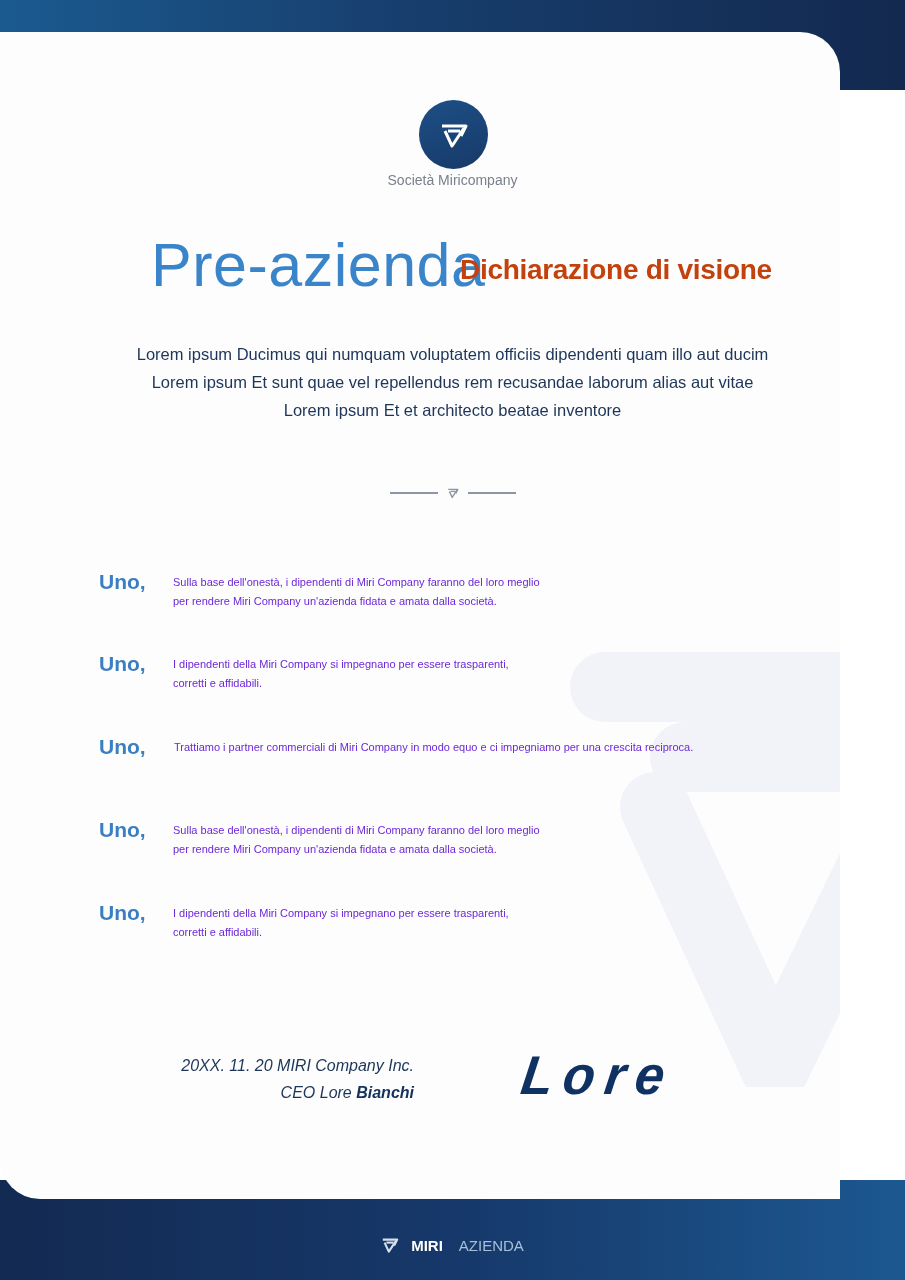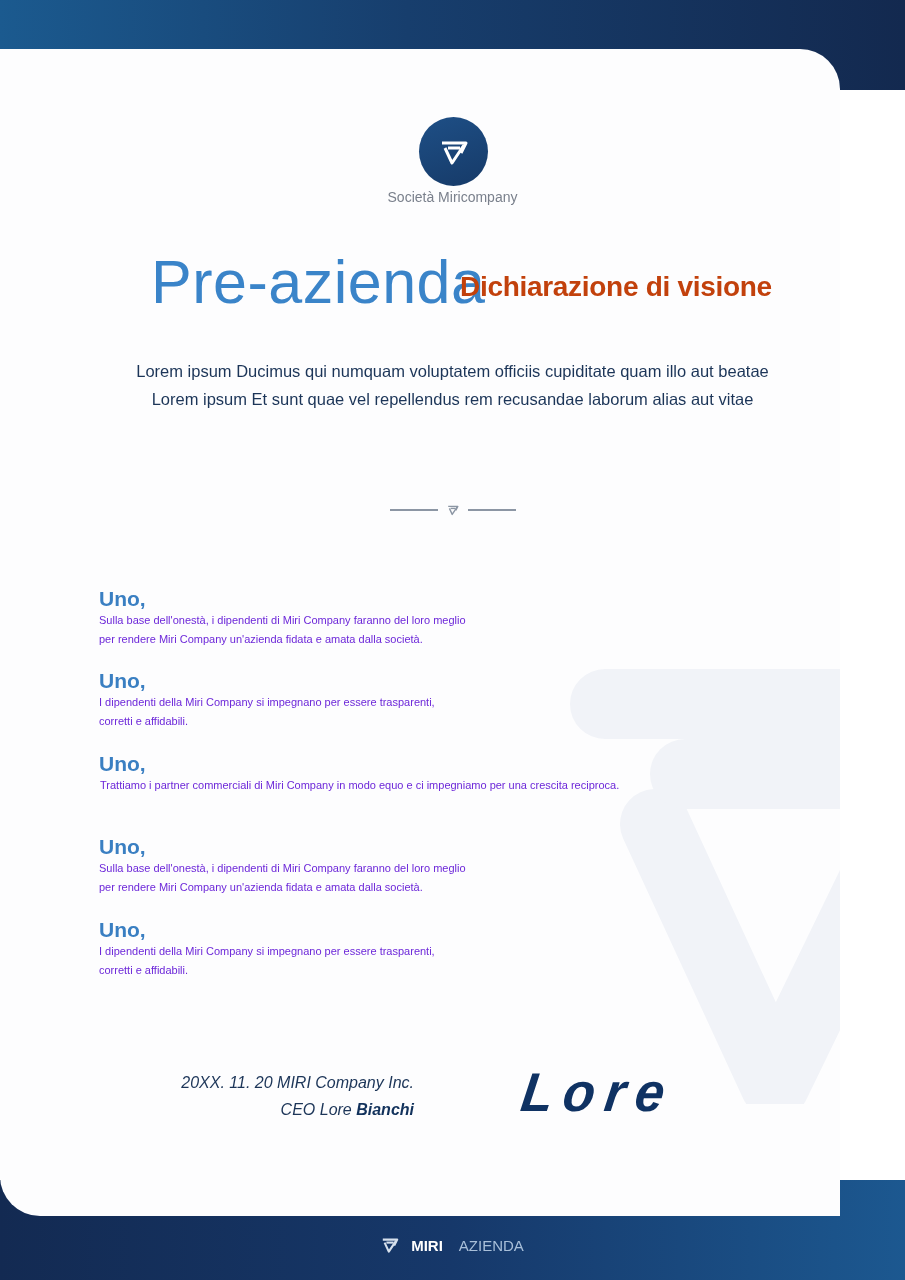--- a/index.html
+++ b/index.html
@@ -11,21 +11,21 @@
     }
     .top-band {
       position: absolute; left: 0; top: 0; width: 905px; height: 90px;
       background: linear-gradient(90deg, #1b5a8f 0%, #173e6d 45%, #13294f 100%);
     }
     .bottom-band {
       position: absolute; left: 0; top: 1180px; width: 905px; height: 100px;
       background: linear-gradient(90deg, #132a52 0%, #16386a 50%, #1c5890 100%);
     }
     .card {
-      position: absolute; left: 0; top: 49px; width: 840px; height: 1167px;
+      position: absolute; left: 0; top: 32px; width: 840px; height: 1167px;
       background: #fdfdfe;
       border-top-right-radius: 40px;
       border-bottom-left-radius: 40px;
       overflow: hidden;
     }
     .watermark {
       position: absolute; left: 545px; top: 585px; width: 420px; height: 470px;
       opacity: 1;
     }
     .logo-circle {
@@ -52,21 +52,21 @@
     .intro {
       position: absolute; left: 60px; top: 308px; width: 785px; text-align: center;
       font-size: 16.5px; line-height: 28px; color: #1c3558;
     }
     .divider {
       position: absolute; left: 390px; top: 454px; width: 126px; height: 14px;
       display: flex; align-items: center; justify-content: space-between;
     }
     .divider .line { width: 48px; height: 1.5px; background: #8c96a4; }
     .item {
-      position: absolute; left: 99px; display: flex; align-items: flex-start; flex-direction: column;
+      position: absolute; left: 99px; display: flex; align-items: flex-start;
     }
     .item .label {
       width: 74px; font-size: 21px; font-weight: bold; color: #3a7fc2; line-height: 1;
       padding-top: 0px;
     }
     .item .text {
       font-size: 11px; line-height: 19px; color: #6d28d9; padding-top: 2px;
     }
     .signature-block {
       position: absolute; right: 426px; top: 1020px; text-align: right;
@@ -112,22 +112,23 @@
       </g>
     </svg>
   </div>
 
   <div class="company-name">Società Miricompany</div>
 
   <div class="big-title">Pre-azienda</div>
   <div class="subtitle">Dichiarazione di visione</div>
 
   <div class="intro">
-    <div>Lorem ipsum Ducimus qui numquam voluptatem officiis cupiditate quam illo aut beatae</div>
+    <div>Lorem ipsum Ducimus qui numquam voluptatem officiis dipendenti quam illo aut ducim</div>
     <div>Lorem ipsum Et sunt quae vel repellendus rem recusandae laborum alias aut vitae</div>
+    <div>Lorem ipsum Et et architecto beatae inventore</div>
   </div>
 
   <div class="divider">
     <div class="line"></div>
     <svg width="14" height="12" viewBox="0 0 30 30">
       <g fill="none" stroke="#8c96a4" stroke-width="3.5" stroke-linejoin="round">
         <path d="M3 6 L27 6 L22 16"></path>
         <path d="M6 11 L13 26 L25 8"></path>
         <path d="M9 11 L21 11"></path>
       </g>

